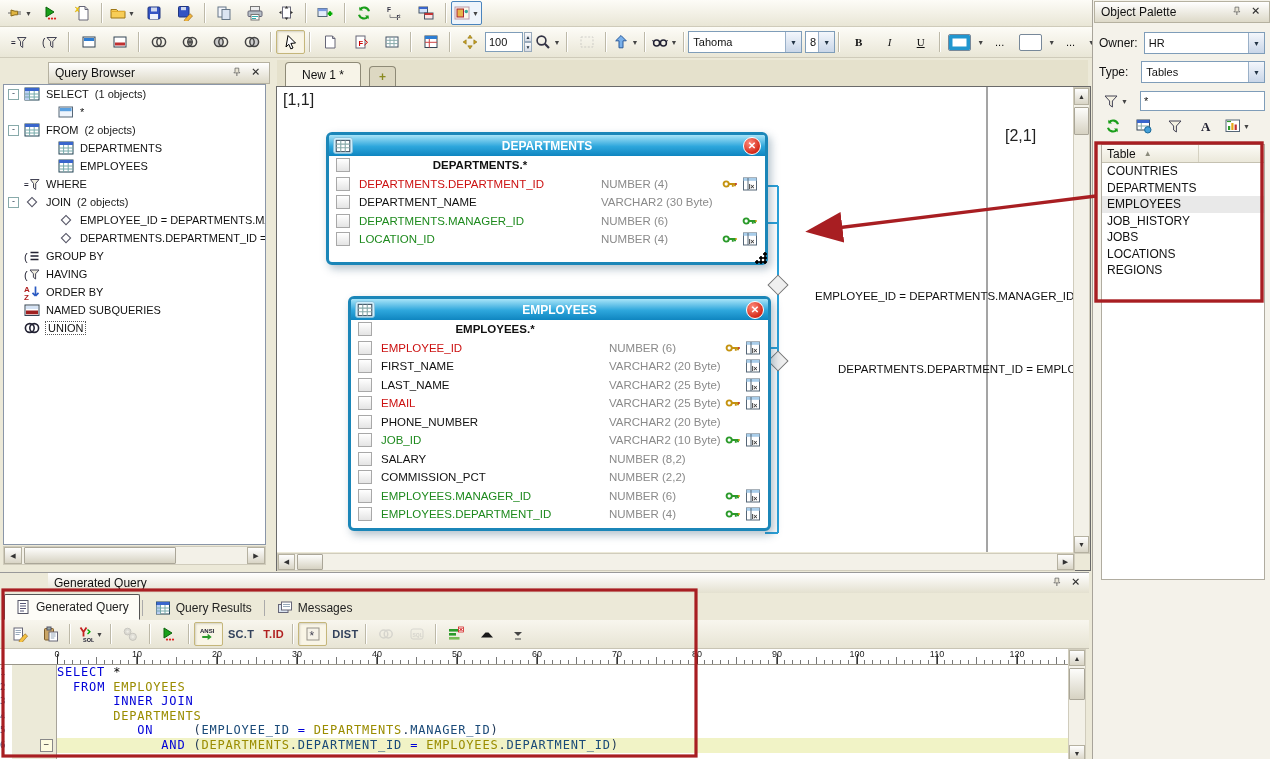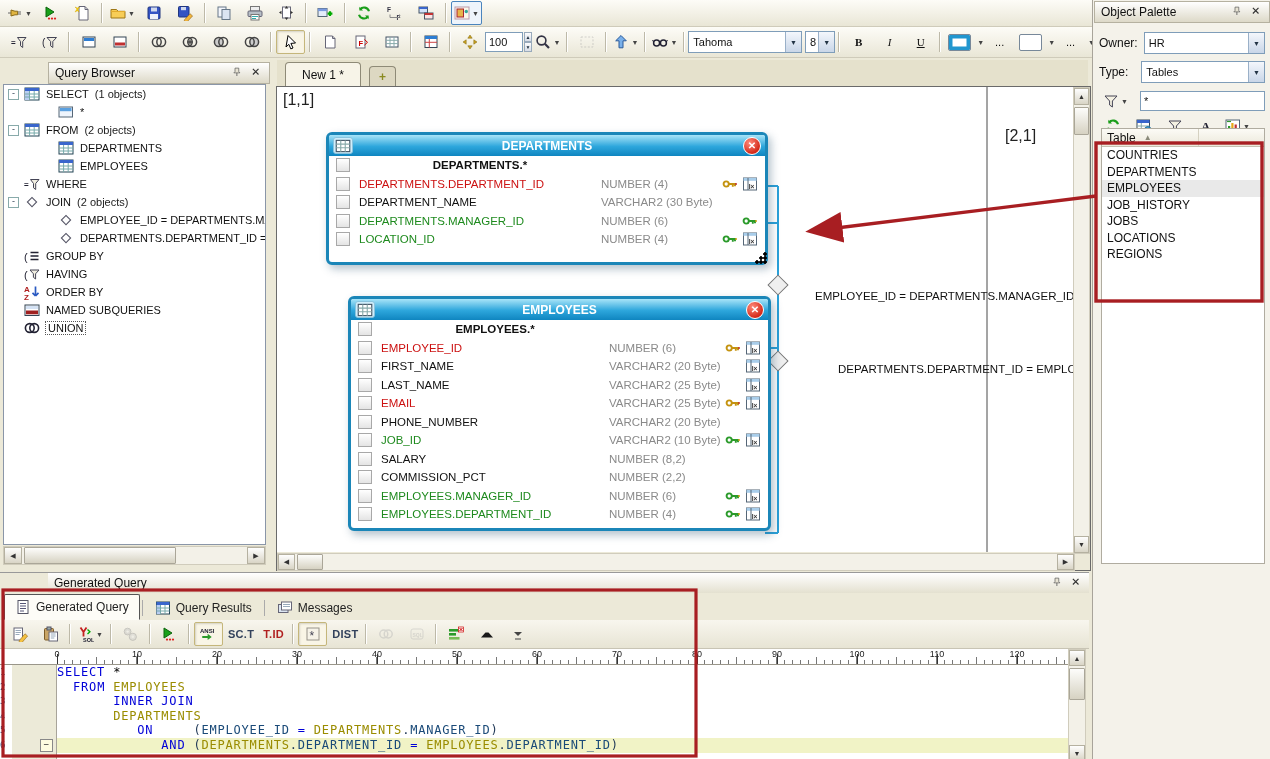--- a/index.html
+++ b/index.html
@@ -82,21 +82,21 @@
   .edline{position:relative;height:14.6px;line-height:14.6px;white-space:pre;display:flex;}
   .g1{flex:0 0 12px;color:#16457c;font-size:9px;letter-spacing:0;background:#fff;}
   .gmargin{flex:0 0 44px;background:#ecead8;border-right:1px solid #a8a49a;position:relative;}
   .code{flex:1;padding-left:0;}
   .code.hl{background:#f1f3c6;}
   .fold{position:absolute;right:3px;top:1px;width:11px;height:11px;border:1px solid #888;background:#fefce0;font-size:9px;line-height:9px;text-align:center;color:#333;}
   .tk-kw{color:#0000d8;}.tk-tbl{color:#9a8c00;}.tk-id{color:#1a4a78;}.tk-pn{color:#223a58;}.tk-pl{color:#000;}
   
   #op{position:absolute;left:1092px;top:0;width:178px;height:759px;background:#f4f2ea;border-left:1px solid #a8a49a;}
   .oprow{position:absolute;display:flex;align-items:center;font-size:12px;}
-  .oplist{position:absolute;left:8px;top:128px;width:162px;height:434px;background:#fff;border:1px solid #b0aca0;}
+  .oplist{position:absolute;left:8px;top:144px;width:162px;height:434px;background:#fff;border:1px solid #b0aca0;}
   .ophead{height:17px;display:flex;align-items:center;background:linear-gradient(#fcfbf6,#ebe8da);border-bottom:1px solid #c5c1b1;padding-left:5px;font-size:12px;}
   .ophead .sort{margin-left:8px;color:#8a8a7a;font-size:8px;}
   .ophead .cdiv{margin-left:46px;width:1px;align-self:stretch;background:#d5d1c1;}
   .oprowi{height:16.5px;display:flex;align-items:center;padding-left:5px;font-size:12px;white-space:nowrap;}
   .oprowi.sel{background:#e9e9e9;}
   
   #anno{position:absolute;left:0;top:0;width:1270px;height:759px;pointer-events:none;z-index:60;}
 </style>
 </head>
 <body>

